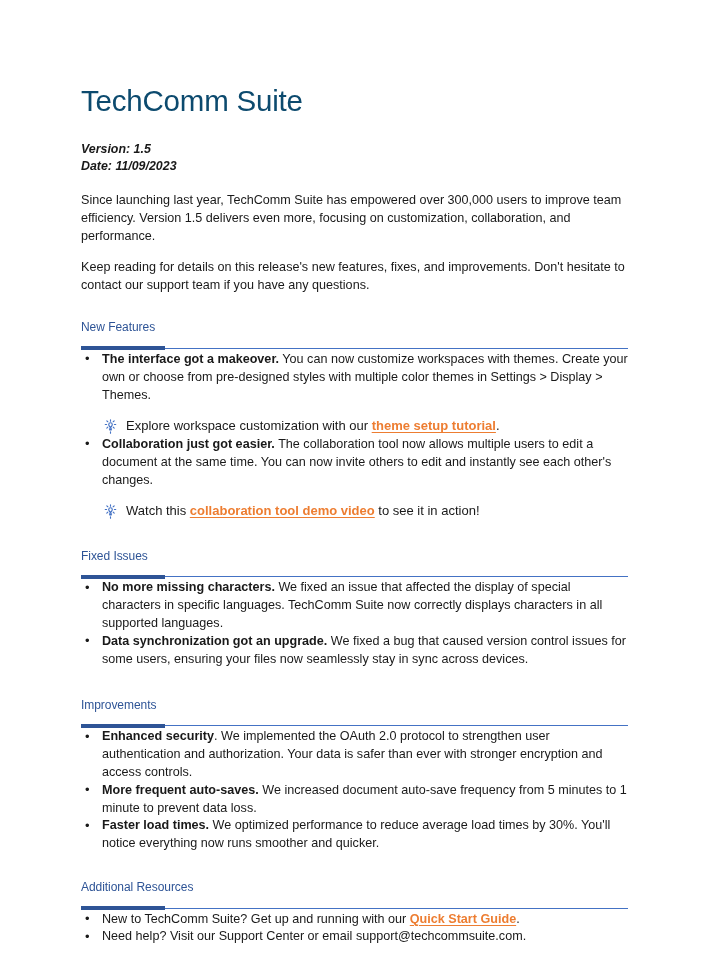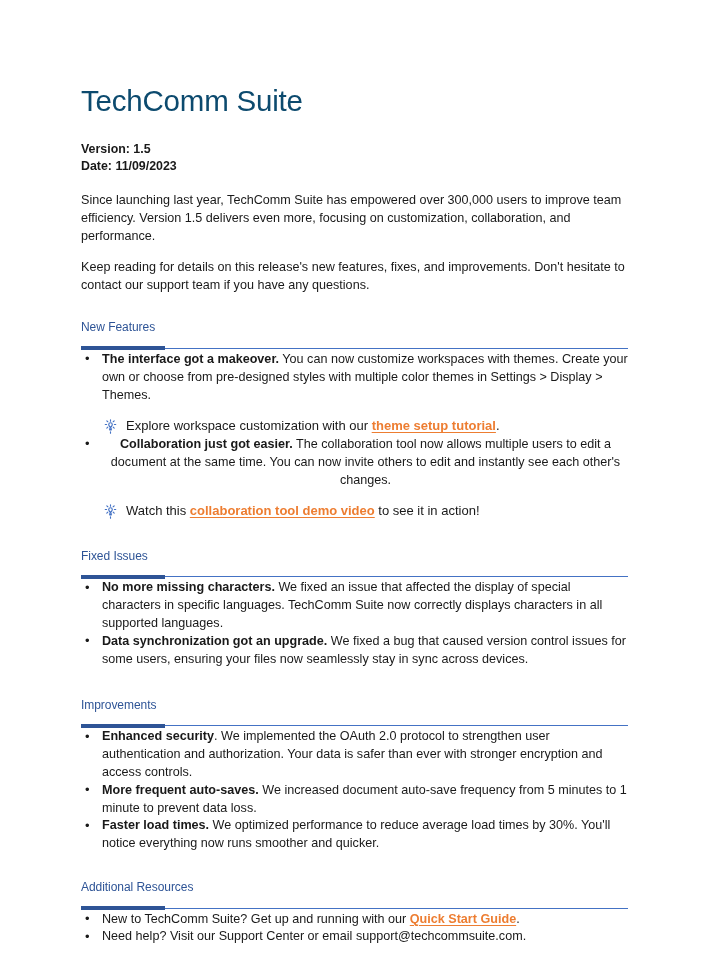--- a/index.html
+++ b/index.html
@@ -43,21 +43,21 @@
   }
 
   
   .meta {
     margin-top: 24px;
     font-size: 12.4px;
     font-weight: bold;
     line-height: 1.37;
     color: #191919;
   }
-  .meta div { white-space: nowrap; }
+  .meta div { white-space: nowrap; font-style: italic; }
 
   
   p.body {
     font-size: 12.6px;
     line-height: 1.42;
     margin: 0;
     color: #191919;
   }
   p.intro-1 { margin-top: 17px; }
   p.intro-2 { margin-top: 13px; }
@@ -145,21 +145,21 @@
   }
 
   
   .sec-new-features   { margin-top: 26px; }
   .sec-fixed-issues   { margin-top: 28px; }
   .sec-improvements   { margin-top: 29px; }
   .sec-additional     { margin-top: 27px; }
 
   .list-after-rule    { margin-top: 20px; }
   .tip-gap            { margin-top: 13px; }
-  .bullet-gap         { margin-top: 15px; text-align: center; }
+  .bullet-gap         { margin-top: 15px; }
 </style>
 </head>
 <body>
 
 <div class="page">
   <div class="content">
 
     <h1 class="doc-title">TechComm Suite</h1>
 
     <div class="meta">

